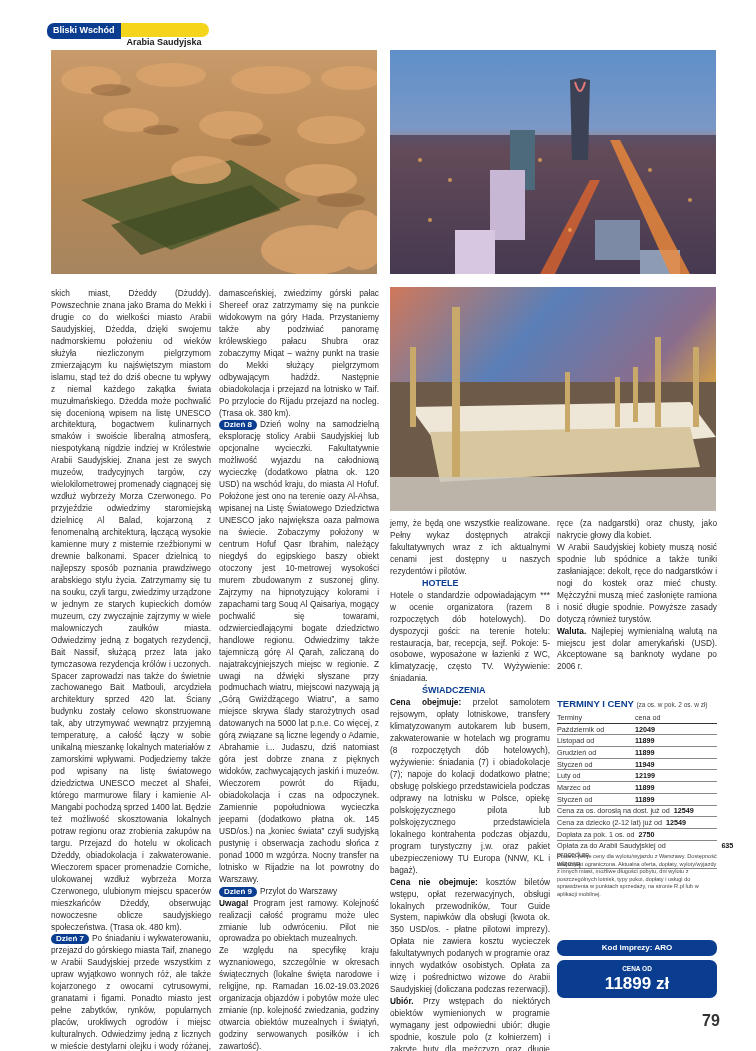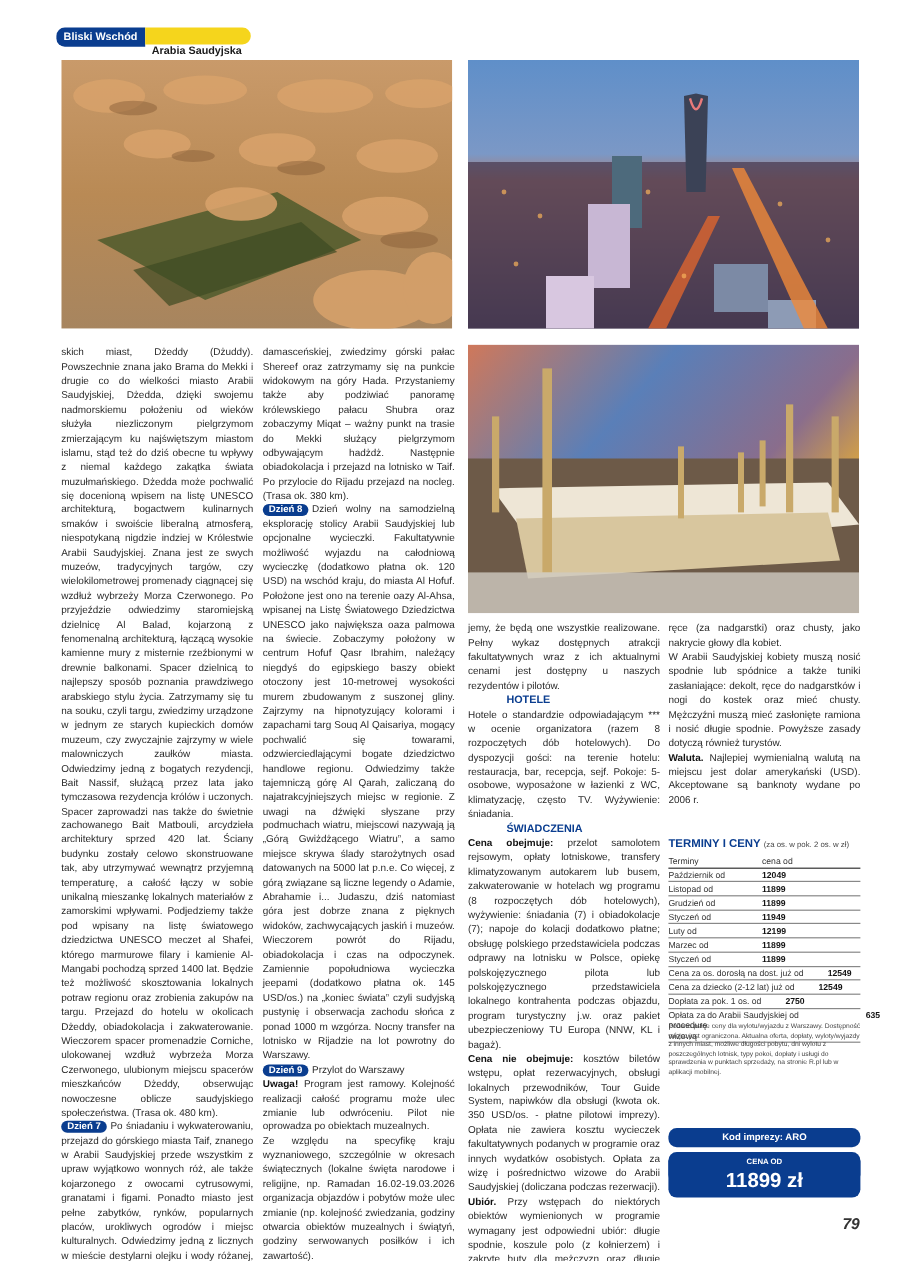--- a/index.html
+++ b/index.html
@@ -21,30 +21,30 @@
   .day { display:inline-block; background:#0a3d8f; color:#fff; font-weight:bold; border-radius:6px; padding:0 5px; font-size:8px; line-height:10px; margin-right:3px; }
   .sec-h { color:#0a3d8f; font-weight:bold; font-size:9px;padding-left:32px; }
   .b { font-weight:bold; color:#111; }
   .prices { position:absolute; left:557px; top:698px; width:160px; font-size:7.2px; color:#333; }
   .prices .title { font-size:9.5px; font-weight:bold; color:#0a3d8f; margin-bottom:3px; }
   .prices .title small { font-size:6.5px; font-weight:normal; color:#444; }
   .prow { display:flex; border-bottom:0.6px solid #888; height:10.7px; align-items:center; }
   .prow.head { border-bottom:1.2px solid #333; }
   .prow .l { width:78px; }
   .prow .v { font-weight:bold; color:#111; }
-  .prow.wide .l { width:auto; margin-right:20px; }
+  .prow.wide .l { width:auto; margin-right:4px; }
   .prow.tall { height:auto; align-items:flex-start; }
   .note { position:absolute; left:557px; top:853px; width:160px; font-size:5.6px; line-height:7.6px; color:#444; }
   .btn { position:absolute; left:557px; width:160px; background:#0a3d8f; color:#fff; text-align:center; font-weight:bold; border-radius:7px; }
   #btn-more { top:960px; height:26px; line-height:26px; font-size:15px; }
   #btn-code { top:940px; height:16px; line-height:16px; font-size:8px; }
   #btn-price { top:961px; height:37px; }
   #btn-price .lbl { font-size:6.5px; line-height:8px; padding-top:4px; }
   #btn-price .val { font-size:17px; line-height:22px; }
-  .pagenum { position:absolute; left:702px; top:1012px; font-size:13px; color:#333; font-weight:bold;font-style:italic; }
+  .pagenum { position:absolute; left:702px; top:1012px; font-size:16px; color:#333; font-weight:bold; }
 </style>
 </head>
 <body>
 
 <div class="crumbs">
   <span class="crumb-1">Bliski Wschód</span>
   <span class="crumb-2">Arabia Saudyjska</span>
 </div>
 
 <div class="photo" id="photo1">

